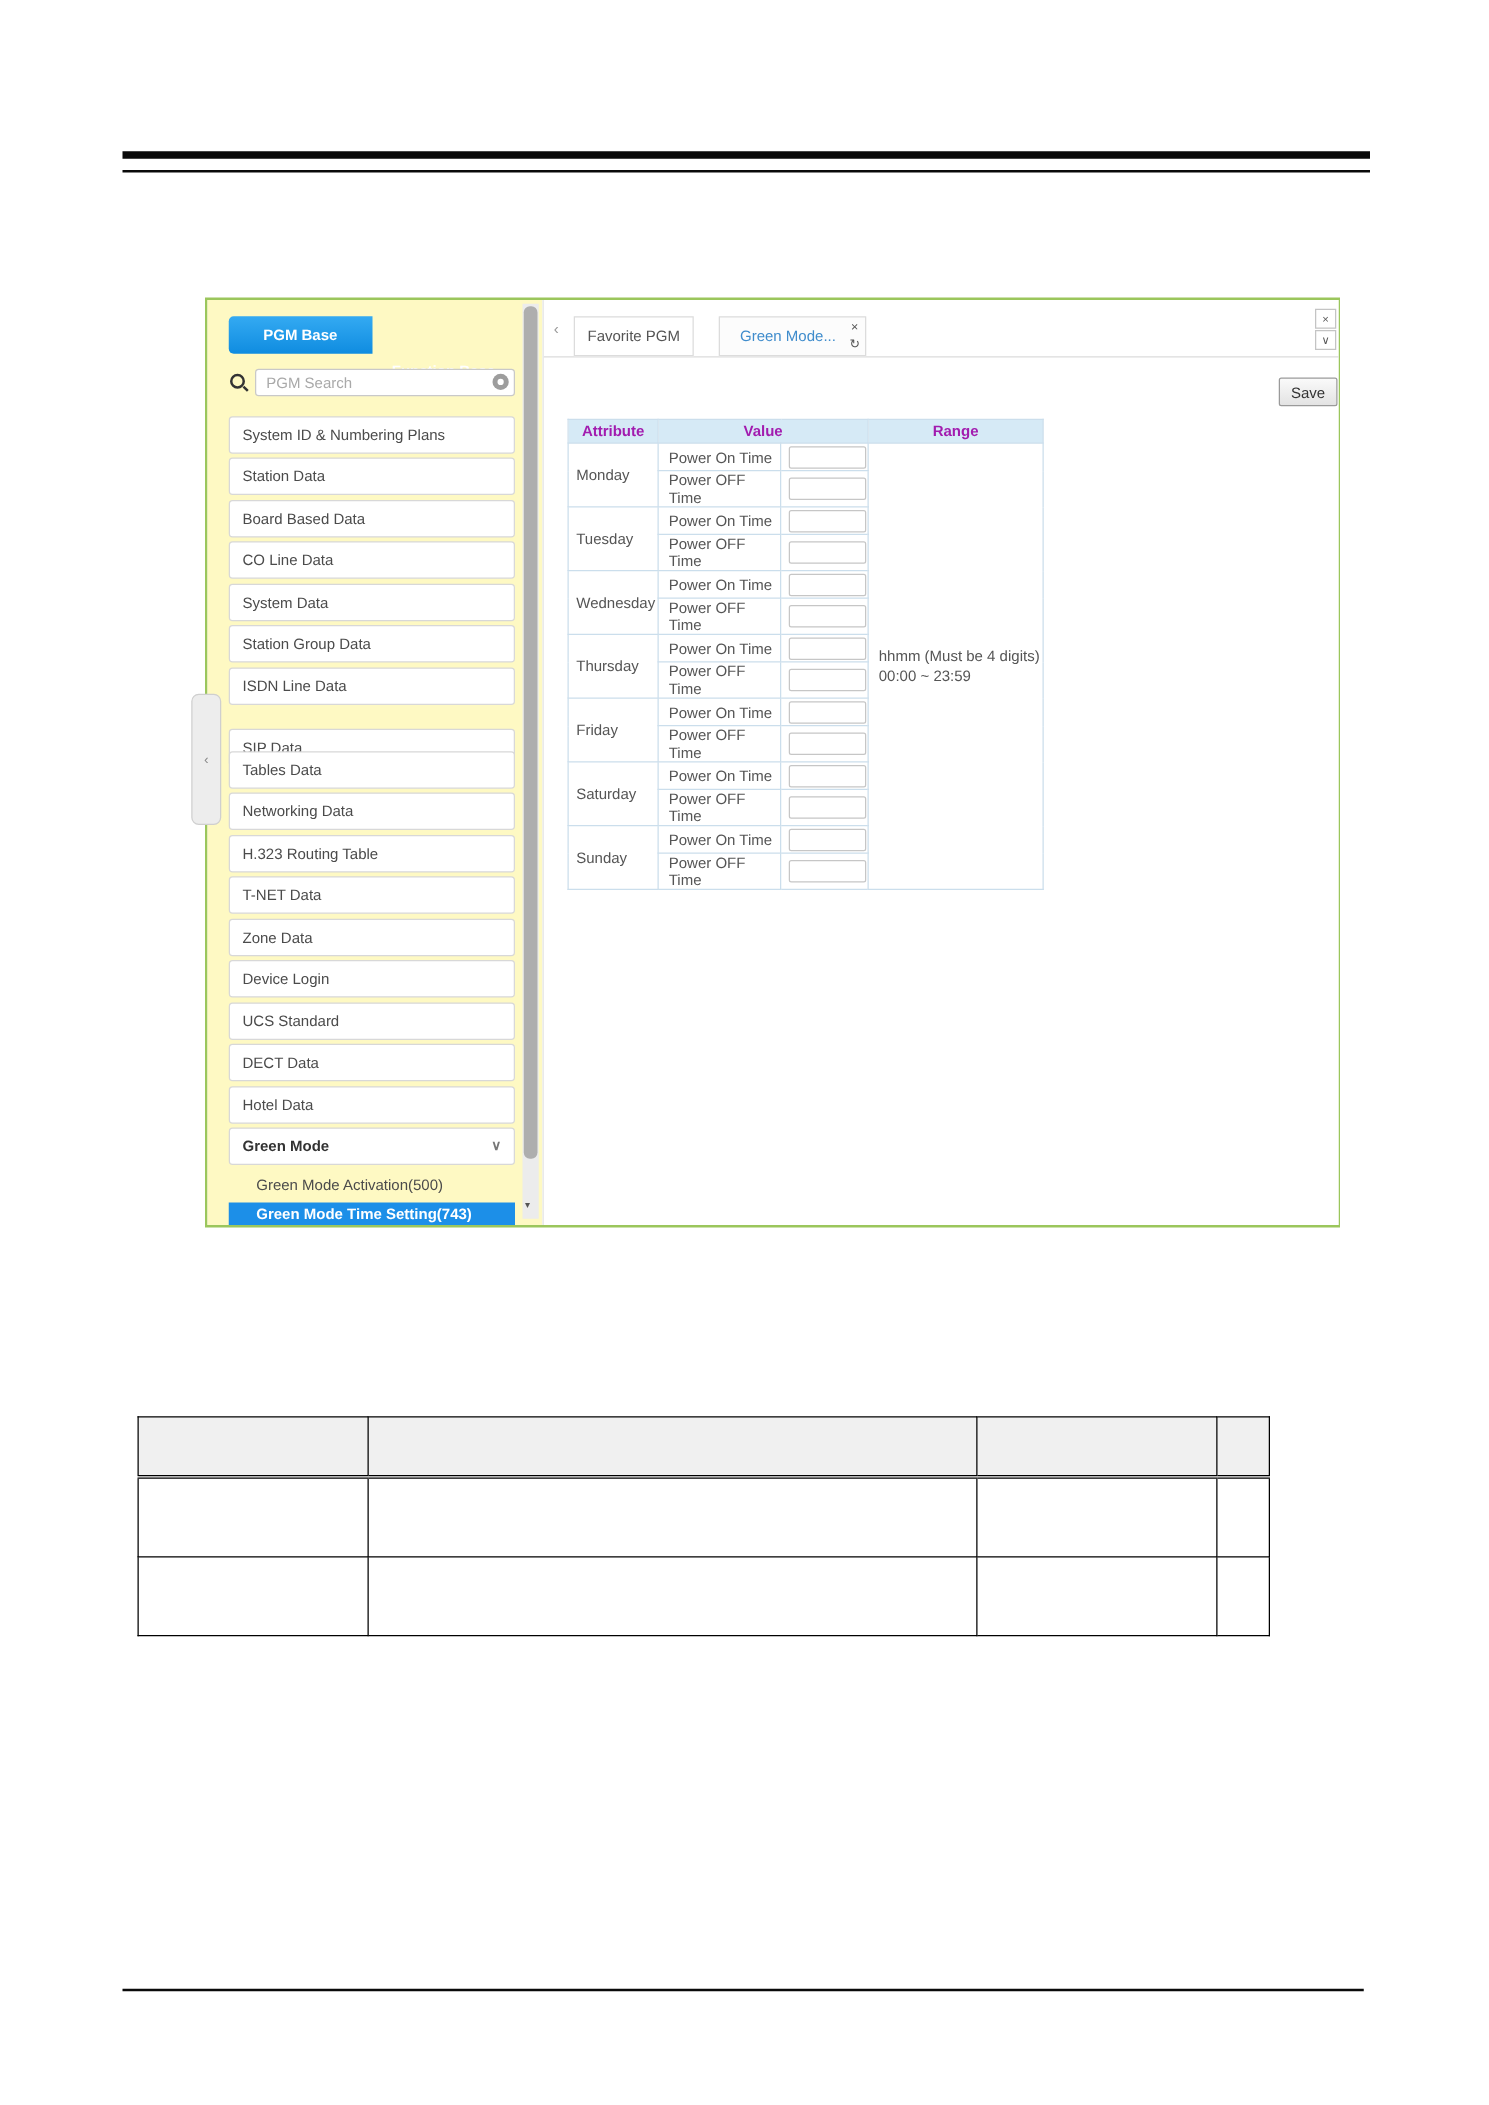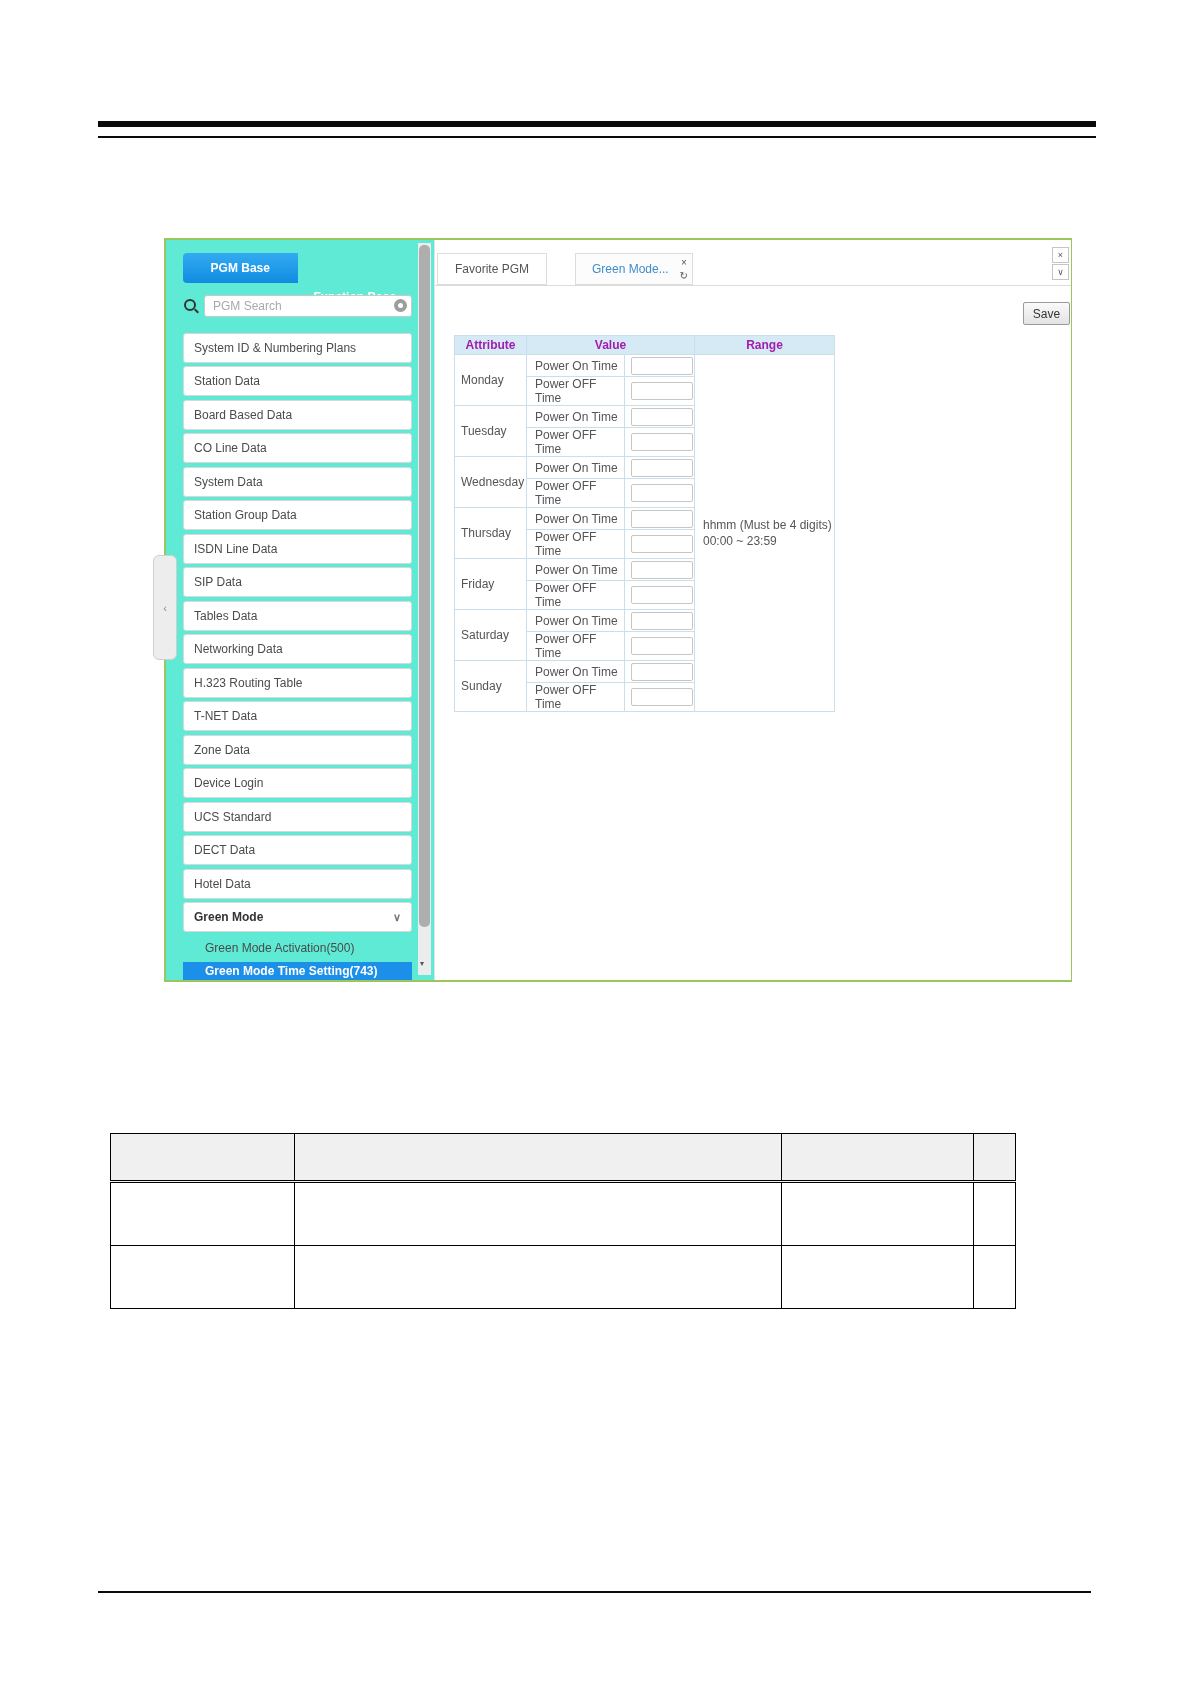--- a/index.html
+++ b/index.html
@@ -9,21 +9,21 @@
   
   .top-rule{position:absolute;left:98px;top:121px;width:998px;height:9px;
             border-top:6px solid #0a0a0a;border-bottom:2px solid #0a0a0a;}
   .footer-rule{position:absolute;left:98px;top:1591px;width:993px;height:2px;background:#0a0a0a;}
 
   
   .shot{position:absolute;left:164px;top:238px;width:904px;height:740px;
         border:2px solid #9bc65c;background:#fff;}
 
   
-  .sidebar{position:absolute;left:0;top:0;width:268px;height:740px;background:#5eead4;}
+  .sidebar{position:absolute;left:0;top:0;width:268px;height:740px;background:#fef9c3;}
   .base-btns{position:absolute;left:17px;top:13px;width:229px;height:30px;display:flex;}
   .base-btn{flex:1;display:flex;align-items:center;justify-content:center;
             font-size:12px;font-weight:bold;color:#fff;cursor:default;}
   .base-btn.pgm{background:linear-gradient(#34aaf2,#0f8ce0);border-radius:4px 0 0 4px;}
   .base-btn.func{background:linear-gradient(#7b7b7b,#5d5d5d);border-radius:0 4px 4px 0;margin-top:44px;}
 
   .search-row{position:absolute;left:17px;top:55px;width:229px;height:22px;}
   .mag{position:absolute;left:1px;top:4px;width:8px;height:8px;border:2px solid #333;border-radius:50%;}
   .mag::after{content:"";position:absolute;left:8px;top:9px;width:5px;height:2px;background:#333;
               transform:rotate(45deg);}
@@ -52,21 +52,21 @@
   .collapse-tab{position:absolute;left:-13px;top:315px;width:22px;height:103px;background:#ededed;
                 border:1px solid #cfcfcf;border-radius:6px;display:flex;align-items:center;
                 justify-content:center;color:#888;font-size:11px;}
 
   
   .main{position:absolute;left:268px;top:0;width:636px;height:740px;border-left:1px solid #e3e3e3;background:#fff;}
   .tabbar{position:absolute;left:0;top:0;width:636px;height:45px;border-bottom:1px solid #dcdcdc;}
   .back-chev{position:absolute;left:8px;top:16px;color:#999;font-size:12px;}
   .tab{position:absolute;top:13px;height:32px;box-sizing:border-box;border:1px solid #dcdcdc;
        display:flex;align-items:center;justify-content:center;font-size:12px;background:#fff;color:#555;}
-  .tab.t1{left:2px;width:110px;}
+  .tab.t1{left:24px;width:96px;}
   .tab.t2{left:140px;width:118px;background:#fcfcfc;color:#3f8ccc;justify-content:flex-start;
           padding-left:16px;}
   .tab-icons{position:absolute;right:4px;top:2px;display:flex;flex-direction:column;align-items:center;}
   .tab-icons span{font-size:10px;line-height:13px;color:#555;}
   .win-btn{position:absolute;right:2px;width:17px;height:16px;box-sizing:border-box;border:1px solid #c4c4c4;
            background:#fff;display:flex;align-items:center;justify-content:center;
            font-size:9px;color:#555;}
   .win-btn.close{top:7px;}
   .win-btn.collapse{top:24px;}
 
@@ -114,21 +114,21 @@
         <span class="clear-ic"></span>
       </div>
 
       <div class="side-item" style="top:93px">System ID &amp; Numbering Plans</div>
       <div class="side-item" style="top:126px">Station Data</div>
       <div class="side-item" style="top:160px">Board Based Data</div>
       <div class="side-item" style="top:193px">CO Line Data</div>
       <div class="side-item" style="top:227px">System Data</div>
       <div class="side-item" style="top:260px">Station Group Data</div>
       <div class="side-item" style="top:294px">ISDN Line Data</div>
-      <div class="side-item" style="top:327px">SIP Data</div>
+      <div class="side-item" style="top:343px">SIP Data</div>
       <div class="side-item" style="top:361px">Tables Data</div>
       <div class="side-item" style="top:394px">Networking Data</div>
       <div class="side-item" style="top:428px">H.323 Routing Table</div>
       <div class="side-item" style="top:461px">T-NET Data</div>
       <div class="side-item" style="top:495px">Zone Data</div>
       <div class="side-item" style="top:528px">Device Login</div>
       <div class="side-item" style="top:562px">UCS Standard</div>
       <div class="side-item" style="top:595px">DECT Data</div>
       <div class="side-item" style="top:629px">Hotel Data</div>
 

